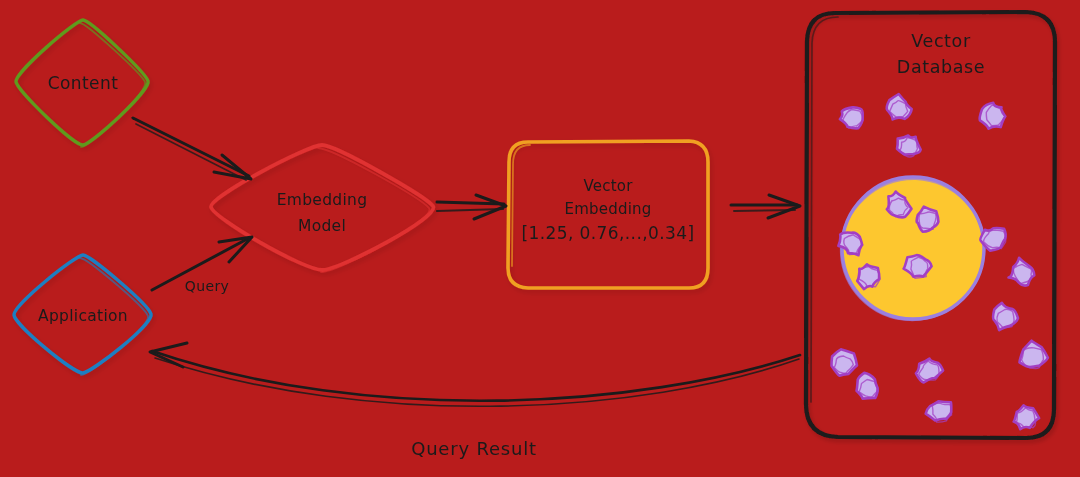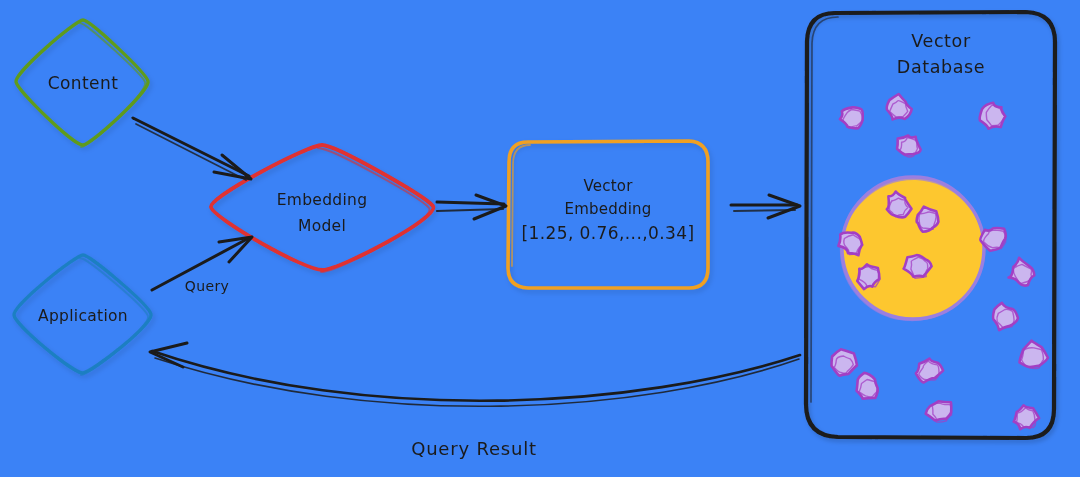--- a/index.html
+++ b/index.html
@@ -11,21 +11,21 @@
   body {
     width: 1080px;
     height: 477px;
     overflow: hidden;
     font-family: "DejaVu Sans", sans-serif;
   }
   #diagram-root {
     position: relative;
     width: 1080px;
     height: 477px;
-    background: #3b82f6;
+    background: #b91c1c;
   }
   svg.stage {
     position: absolute;
     left: 0;
     top: 0;
     width: 1080px;
     height: 477px;
     display: block;
   }
   text {

